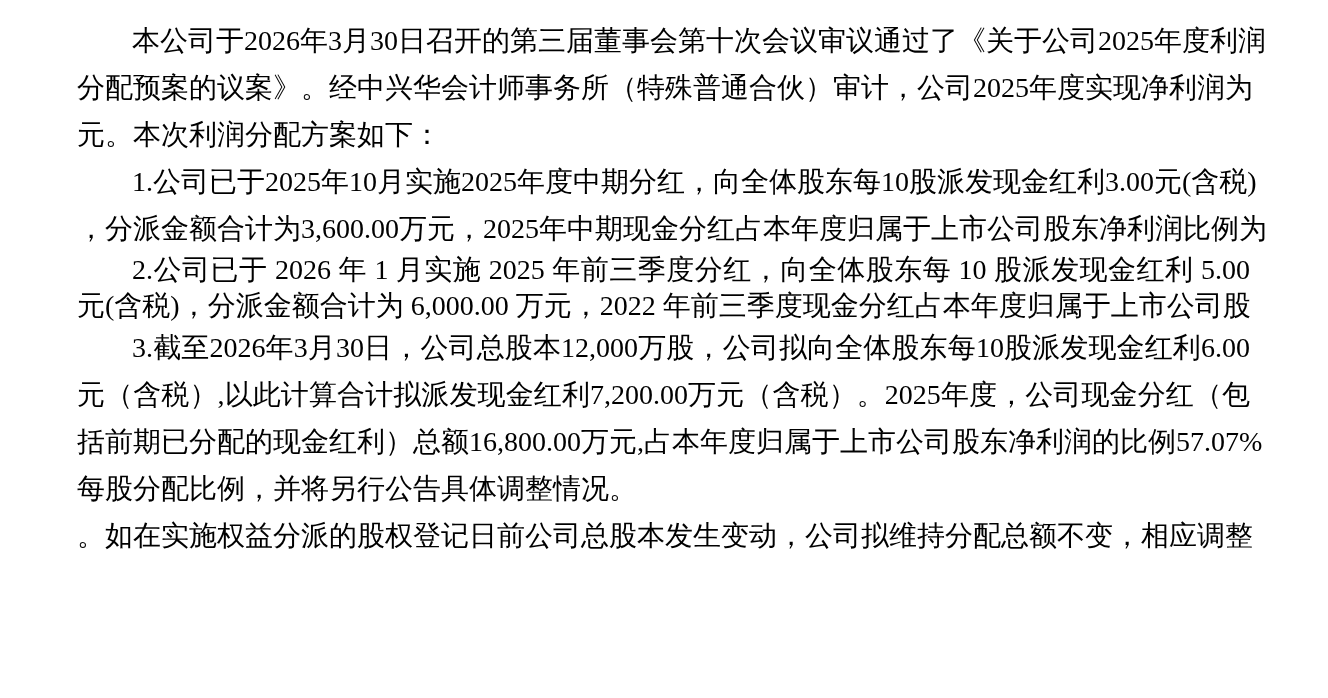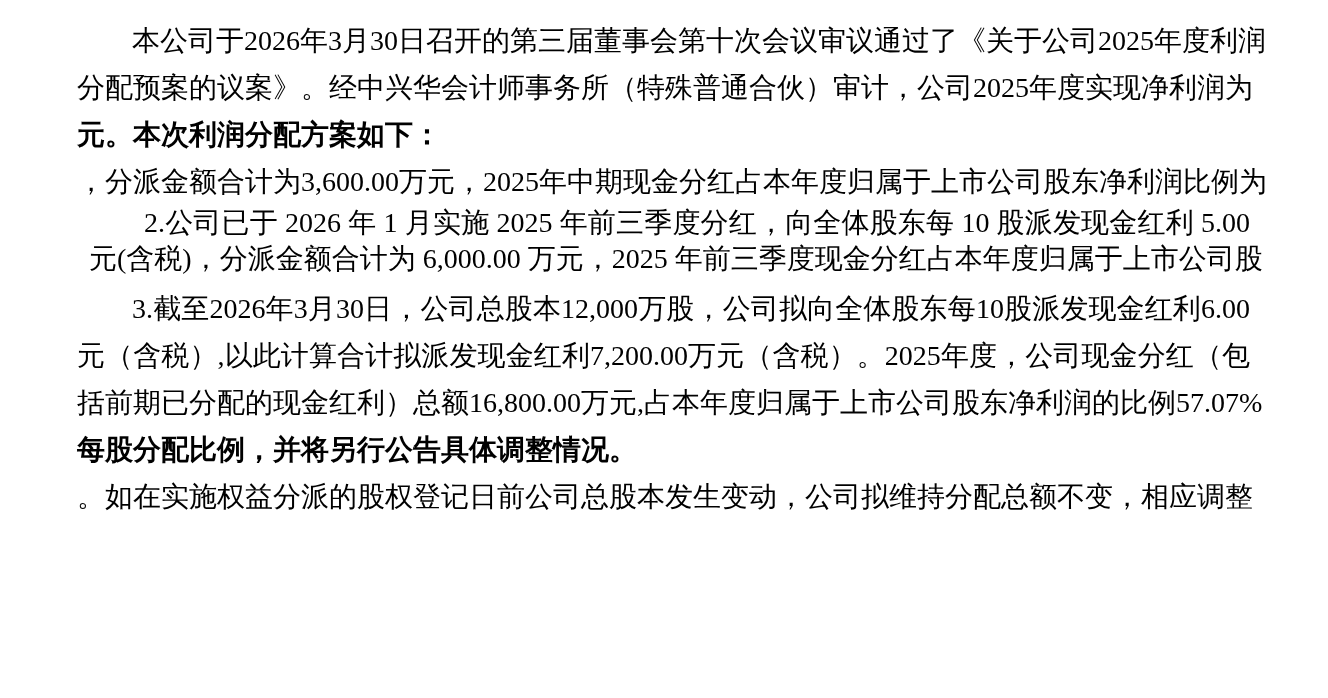--- a/index.html
+++ b/index.html
@@ -29,48 +29,47 @@
     text-align-last: justify;
     line-height: 47px;
     white-space: nowrap;
   }
   .para .line.first {
     text-indent: 55px;
   }
   .para .line.last {
     text-align-last: left;
     white-space: normal;
-    font-weight: bold;
   }
   .para.tight .line {
     line-height: 36px;
-    margin-left: 12px;
   }
   .para.gap-top {
-    margin-top: 8px;
+    margin-top: 0;
   }
 </style>
 </head>
 <body>
 
 <div class="page">
 
   <div class="para">
     <div class="line first">本公司于2026年3月30日召开的第三届董事会第十次会议审议通过了《关于公司2025年度利润</div>
     <div class="line">分配预案的议案》。经中兴华会计师事务所（特殊普通合伙）审计，公司2025年度实现净利润为</div>
     <div class="line last">元。本次利润分配方案如下：</div>
   </div>
 
   <div class="para">
+    <div class="line first">1.公司已于2025年10月实施2025年度中期分红，向全体股东每10股派发现金红利3.00元(含税)</div>
     <div class="line">，分派金额合计为3,600.00万元，2025年中期现金分红占本年度归属于上市公司股东净利润比例为</div>
   </div>
 
   <div class="para tight">
     <div class="line first">2.公司已于 2026 年 1 月实施 2025 年前三季度分红，向全体股东每 10 股派发现金红利 5.00</div>
-    <div class="line">元(含税)，分派金额合计为 6,000.00 万元，2025 年前三季度现金分红占本年度归属于上市公司股</div>
+    <div class="line">元(含税)，分派金额合计为 6,000.00 万元，2022 年前三季度现金分红占本年度归属于上市公司股</div>
   </div>
 
   <div class="para gap-top">
     <div class="line first">3.截至2026年3月30日，公司总股本12,000万股，公司拟向全体股东每10股派发现金红利6.00</div>
     <div class="line">元（含税）,以此计算合计拟派发现金红利7,200.00万元（含税）。2025年度，公司现金分红（包</div>
     <div class="line">括前期已分配的现金红利）总额16,800.00万元,占本年度归属于上市公司股东净利润的比例57.07%</div>
     <div class="line last">每股分配比例，并将另行公告具体调整情况。</div>
     <div class="line">。如在实施权益分派的股权登记日前公司总股本发生变动，公司拟维持分配总额不变，相应调整</div>
   </div>
 

